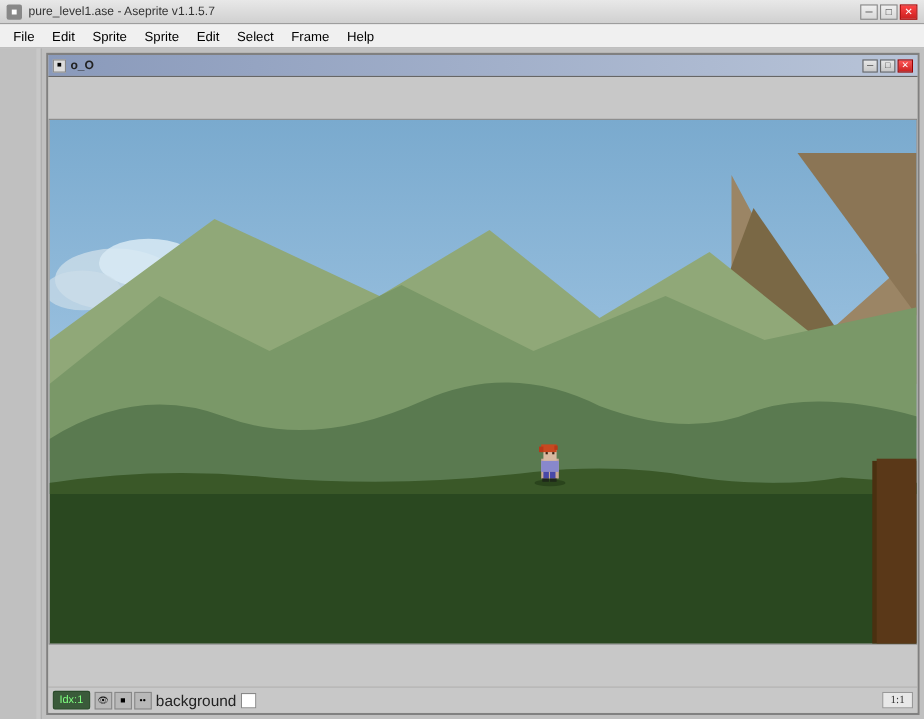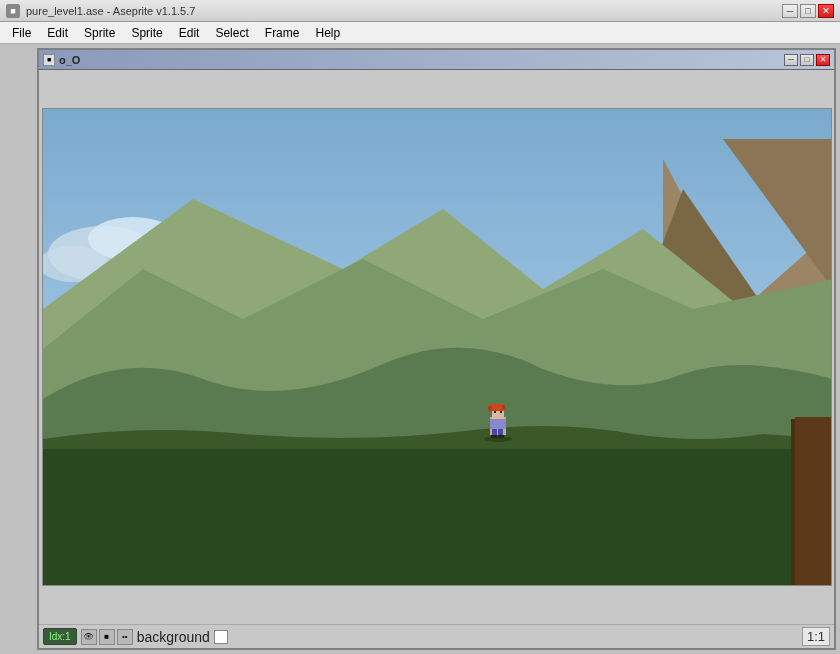--- a/index.html
+++ b/index.html
@@ -74,21 +74,21 @@
       padding: 2px 8px;
       cursor: pointer;
       font-size: 12px;
       color: #000000;
       border-radius: 2px;
     }
 
     
     .main-area {
       display: flex;
-      flex-direction: column;
+      flex-direction: row;
       height: calc(654px - 22px - 22px);
       padding-left: 33px;
     }
 
     
     .left-toolbar {
       width: 14px;
       background: #c8c8c8;
       border-right: 1px solid #aaa;
     }
@@ -216,27 +216,28 @@
       color: #222;
     }
     .layer-thumb {
       width: 14px;
       height: 14px;
       background: white;
       border: 1px solid #888;
     }
     .spacer { flex: 1; }
     .zoom-indicator {
-      font-size: 13px;
+      font-size: 10px;
       color: #333;
       border: 1px solid #999;
       background: #e8e8e8;
       padding: 1px 4px;
       min-width: 28px;
       text-align: center;
+      font-family: Liberation Serif, serif;
     }
 
     
     .app-statusbar {
       height: 30px;
       background: #d8d4cc;
       border-top: 1px solid #aaa;
       display: flex;
       align-items: center;
       padding: 0 8px;

